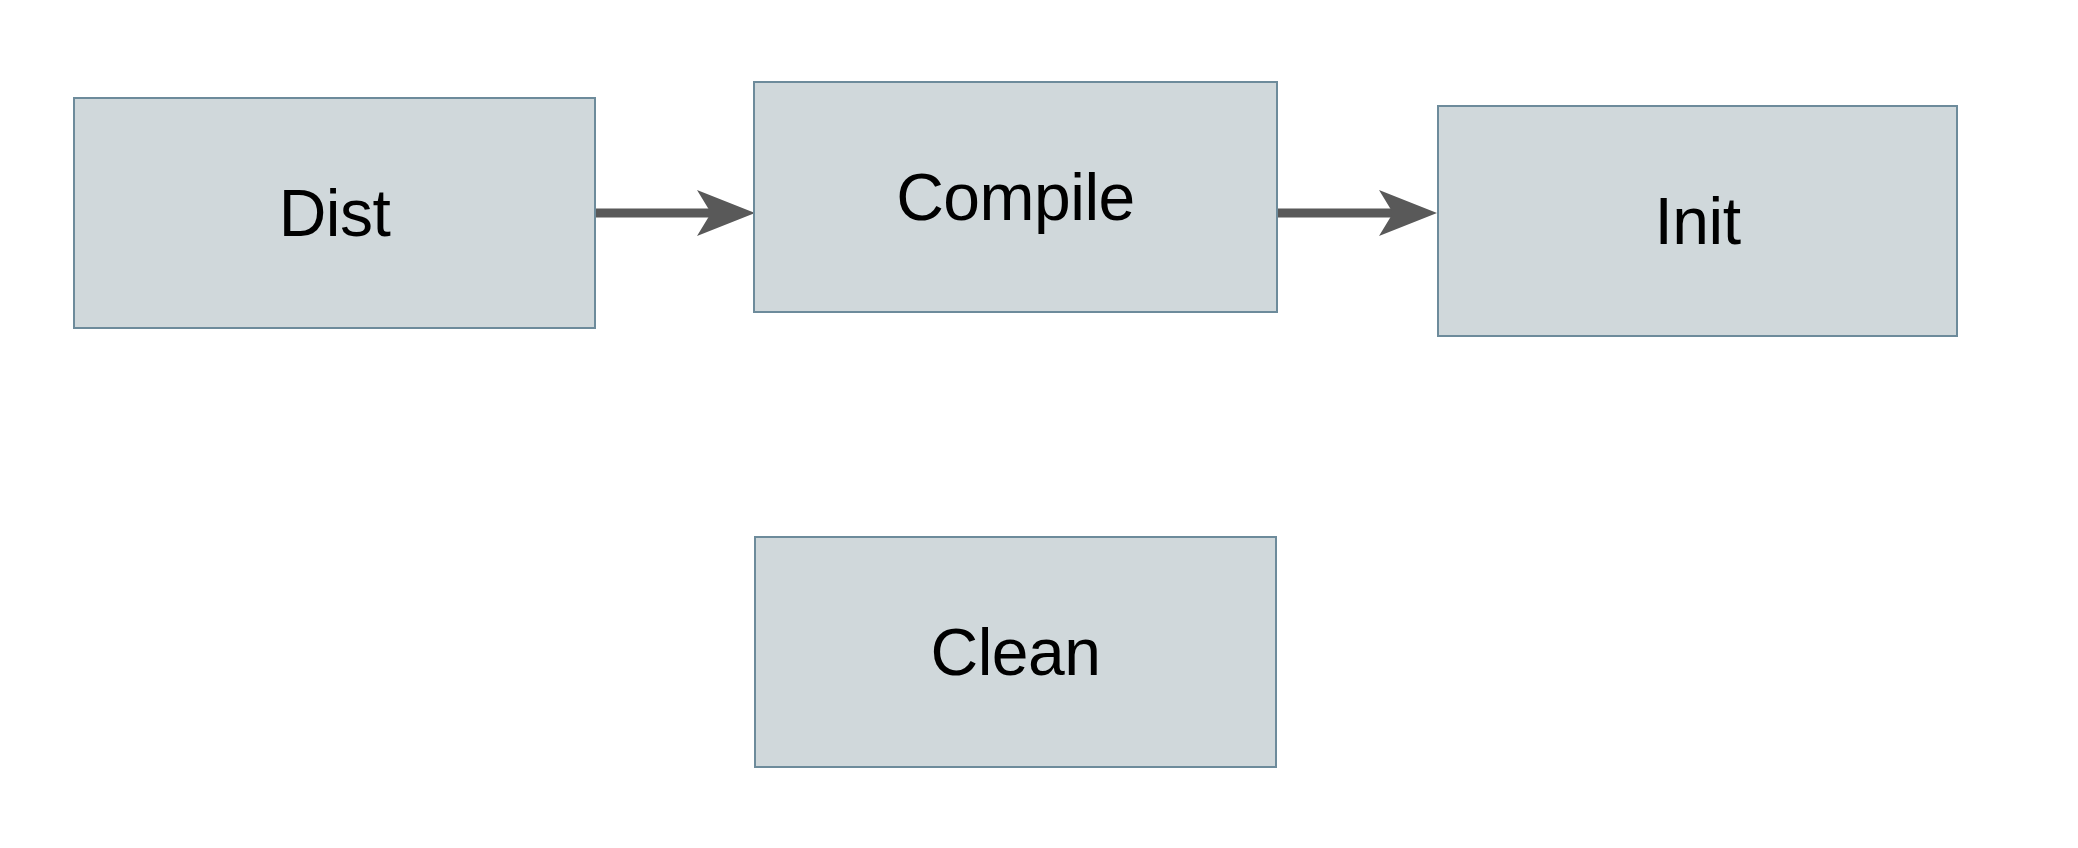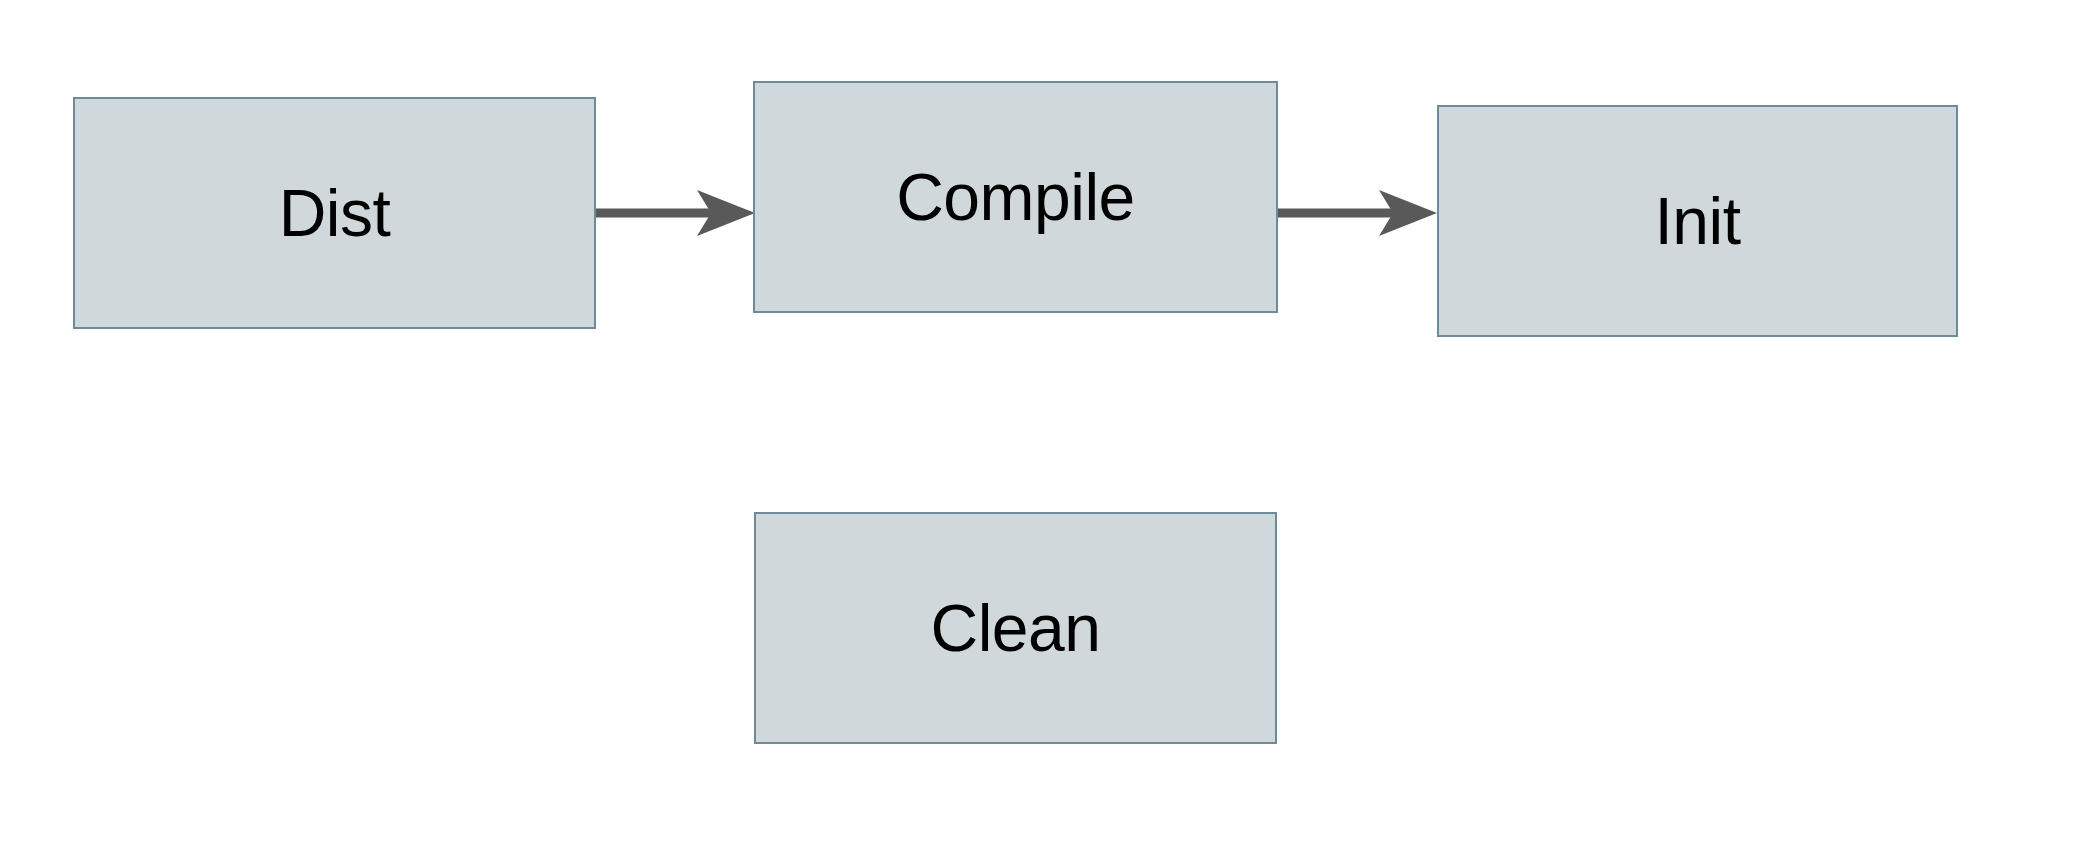--- a/index.html
+++ b/index.html
@@ -80,17 +80,17 @@
   </div>
 
   <div class="node" style="left:753px; top:81px; width:525px; height:232px;">
     <span class="node-label">Compile</span>
   </div>
 
   <div class="node" style="left:1437px; top:97px; width:521px; height:232px;margin-top:8px;">
     <span class="node-label">Init</span>
   </div>
 
-  <div class="node" style="left:754px; top:512px; width:523px; height:232px;">
+  <div class="node" style="left:754px; top:536px; width:523px; height:232px;">
     <span class="node-label">Clean</span>
   </div>
 
 </div>
 
 </body></html>

